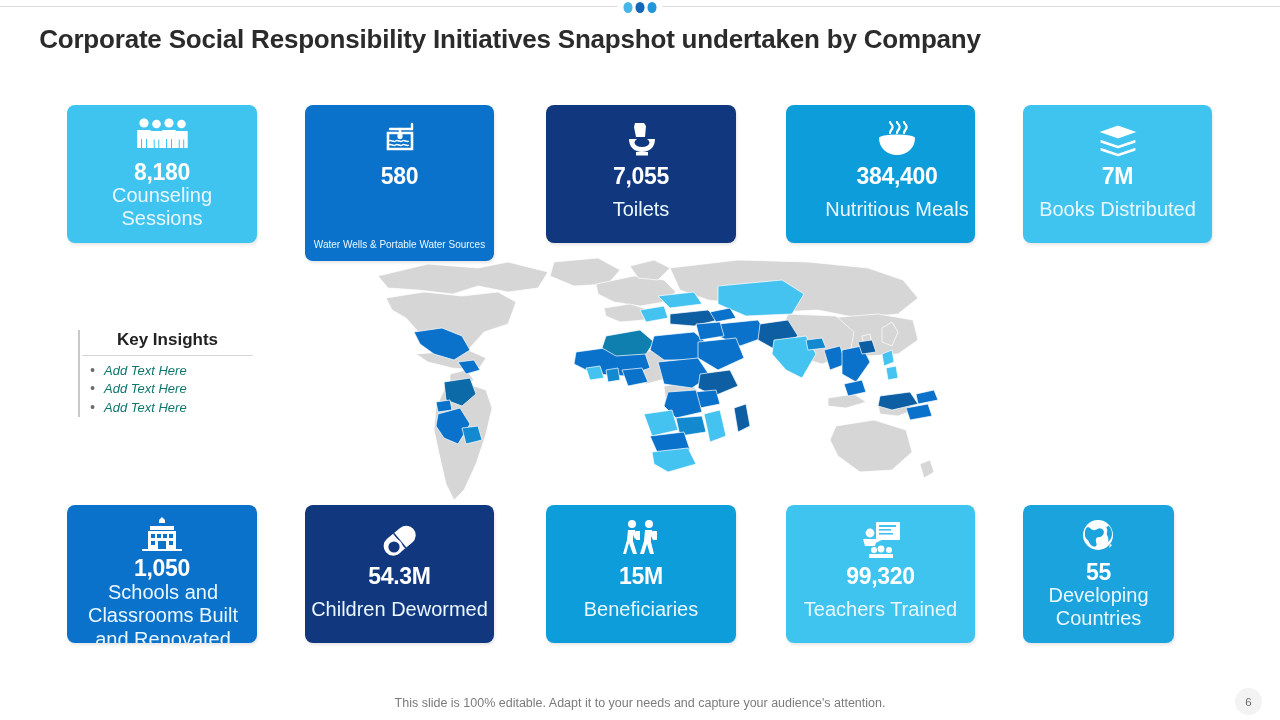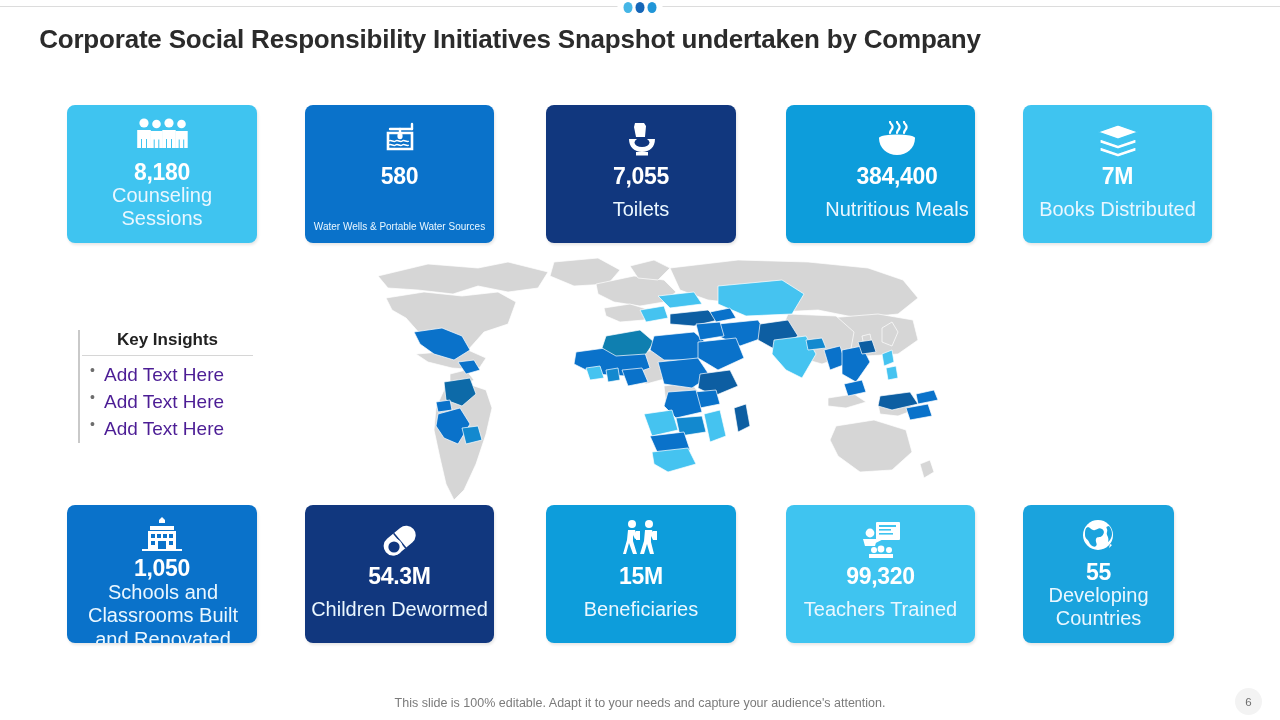--- a/index.html
+++ b/index.html
@@ -54,21 +54,21 @@
     color:#ffffff;letter-spacing:-0.3px;
   }
   .card .label{
     font-size:20px;line-height:1.16;margin-top:7px;text-align:center;
     color:#eaf7ff;padding:0 6px;font-weight:400;
   }
   .card.lbl-big .label{font-size:10px;}
 
   
   #card-counseling{left:67px;  top:105px; width:190px; height:138px;}
-  #card-water     {left:305px; top:105px; width:189px; height:138px;}
+  #card-water     {left:305px; top:105px; width:189px; height:156px;}
   #card-toilets   {left:546px; top:105px; width:190px; height:138px;}
   #card-meals     {left:786px; top:105px; width:189px; height:138px;padding-left:33px;}
   #card-books     {left:1023px;top:105px; width:189px; height:138px;}
   
   #card-schools   {left:67px;  top:505px; width:190px; height:138px;}
   #card-deworm    {left:305px; top:505px; width:189px; height:138px;}
   #card-benef     {left:546px; top:505px; width:190px; height:138px;}
   #card-teachers  {left:786px; top:505px; width:189px; height:138px;}
   #card-countries {left:1023px;top:505px; width:151px; height:138px;}
 
@@ -84,22 +84,22 @@
     padding-left:0;
     box-sizing:border-box;
   }
   .insights-title{
     font-size:17px;font-weight:bold;color:#222;text-align:center;
     padding-bottom:5px;border-bottom:1px solid #d6d6d6;
     margin:0 0 4px 2px;
   }
   .insights ul{list-style:none;margin:6px 0 0 0;padding:0;}
   .insights li{
-    font-size:19px;color:#4c1d95;line-height:1.42;
-    position:relative;padding-left:24px;
+    font-size:13px;color:#0f766e;line-height:1.42;
+    position:relative;padding-left:24px;font-style:italic;
   }
   .insights li::before{
     content:"•";position:absolute;left:10px;top:-1px;color:#6d6d6d;font-size:14px;
   }
 
   
   .map-wrap{
     position:absolute;left:358px;top:258px;width:586px;height:248px;
   }
   .map-wrap svg{display:block;width:586px;height:248px;}

